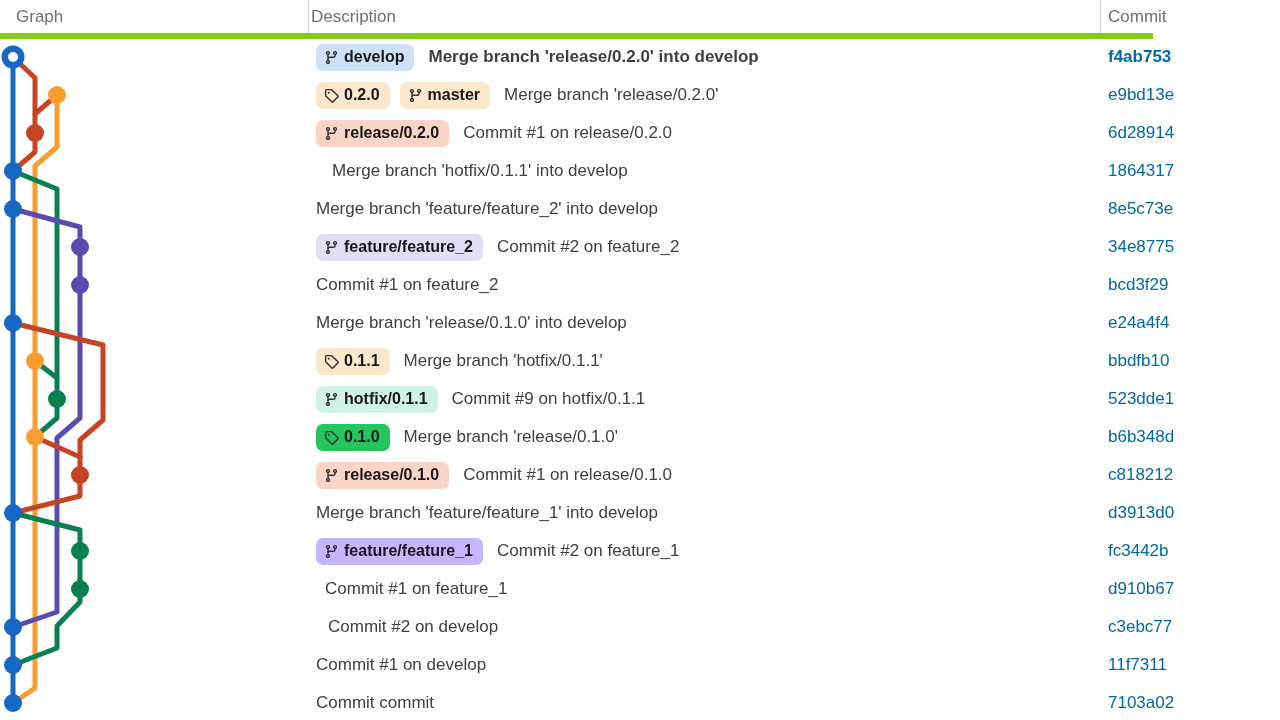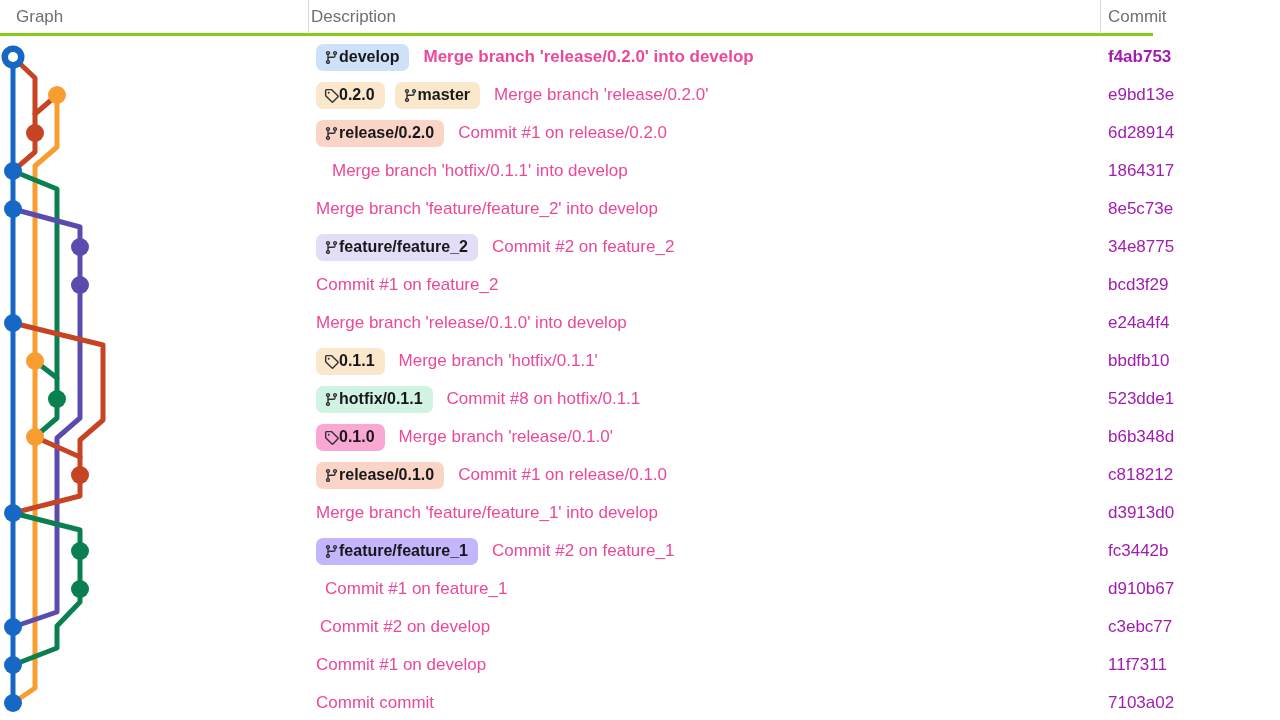--- a/index.html
+++ b/index.html
@@ -1,36 +1,36 @@
 <!DOCTYPE html>
 <html><head>
 <meta charset="utf-8">
 <style>
   html,body{margin:0;padding:0;width:1280px;height:720px;overflow:hidden;background:#fff;
     font-family:"Liberation Sans","DejaVu Sans",sans-serif;-webkit-font-smoothing:antialiased;}
   .app{position:relative;width:1280px;height:720px;background:#fff;}
 
   
   .header{position:absolute;top:0;left:0;width:1153px;height:33px;background:#fff;
-    border-bottom:3px solid #84cc16;z-index:5;}
+    border-bottom:6px solid #84cc16;z-index:5;}
   .hcol{position:absolute;top:0;height:33px;line-height:33px;font-size:17px;color:#6f6f74;}
   .vsep{position:absolute;top:0;width:1px;height:33px;background:#d8d8dc;}
 
   
   .graph-svg{position:absolute;top:0;left:0;z-index:1;}
 
   
   .rows{position:absolute;top:38px;left:0;width:1280px;z-index:2;}
   .row{height:38px;display:flex;align-items:center;padding-left:308px;box-sizing:border-box;}
   .desc{width:792px;flex:none;display:flex;align-items:center;padding-left:8px;box-sizing:border-box;overflow:hidden;white-space:nowrap;}
-  .badge{display:inline-flex;align-items:center;height:27px;padding:0 10px 0 8px;
+  .badge{display:inline-flex;align-items:center;gap:5px;height:27px;padding:0 10px 0 8px;
     border-radius:7px;font-size:16px;font-weight:600;color:#18181a;margin-right:10px;flex:none;}
   .badge svg{width:15px;height:15px;flex:none;fill:#303034;}
-  .msg{font-size:17px;color:#ec4899;margin-left:4px;}
-  .hash{flex:none;width:172px;font-size:17px;color:#a21caf;padding-left:8px;box-sizing:border-box;}
+  .msg{font-size:17px;color:#404040;margin-left:4px;}
+  .hash{flex:none;width:172px;font-size:17px;color:#0369a1;padding-left:8px;box-sizing:border-box;}
   .row.em .msg,.row.em .hash{font-weight:700;}
 </style>
 </head>
 <body>
 
 <div class="app">
 
   <svg class="graph-svg" width="308" height="720" viewBox="0 0 308 720">
       <polyline points="13,57 13,703" fill="none" stroke="#1768C4" stroke-width="5" stroke-linejoin="round" stroke-linecap="round"></polyline>
       <polyline points="57,95 57,147 35,166 35,688 13,703" fill="none" stroke="#F89E31" stroke-width="5" stroke-linejoin="round" stroke-linecap="round"></polyline>
@@ -155,27 +155,27 @@
         <div class="hash">bbdfb10</div>
       </div>
       <div class="row">
         <div class="desc">
           <span class="badge" style="background: rgb(208, 243, 226);">
             <svg viewBox="0 0 16 16">
               <path d="M9.5 3.25a2.25 2.25 0 1 1 3 2.122V6A2.5 2.5 0 0 1 10 8.5H6a1 1 0 0 0-1 1v1.128a2.251 2.251 0 1 1-1.5 0V5.372a2.25 2.25 0 1 1 1.5 0v1.836A2.493 2.493 0 0 1 6 7h4a1 1 0 0 0 1-1v-.628a2.25 2.25 0 0 1-1.5-2.122Zm-6 0a.75.75 0 1 0 1.5 0 .75.75 0 0 0-1.5 0Zm8.25-.75a.75.75 0 1 0 0 1.5.75.75 0 0 0 0-1.5ZM4.25 12a.75.75 0 1 0 0 1.5.75.75 0 0 0 0-1.5Z"></path>
             </svg>
             <span>hotfix/0.1.1</span>
           </span>
-          <span class="msg">Commit #8 on hotfix/0.1.1</span>
+          <span class="msg">Commit #9 on hotfix/0.1.1</span>
         </div>
         <div class="hash">523dde1</div>
       </div>
       <div class="row">
         <div class="desc">
-          <span class="badge" style="background: #f9a8d4;">
+          <span class="badge" style="background: #22c55e;">
             <svg viewBox="0 0 16 16">
               <path d="M1 7.775V2.75C1 1.784 1.784 1 2.75 1h5.025c.464 0 .91.184 1.238.513l6.25 6.25a1.75 1.75 0 0 1 0 2.474l-5.026 5.026a1.75 1.75 0 0 1-2.474 0l-6.25-6.25A1.752 1.752 0 0 1 1 7.775Zm1.5 0c0 .066.026.13.073.177l6.25 6.25a.25.25 0 0 0 .354 0l5.025-5.025a.25.25 0 0 0 0-.354l-6.25-6.25a.25.25 0 0 0-.177-.073H2.75a.25.25 0 0 0-.25.25ZM6 5a1 1 0 1 1-2 0 1 1 0 0 1 2 0Z"></path>
             </svg>
             <span>0.1.0</span>
           </span>
           <span class="msg">Merge branch 'release/0.1.0'</span>
         </div>
         <div class="hash">b6b348d</div>
       </div>
       <div class="row">
@@ -209,21 +209,21 @@
         <div class="hash">fc3442b</div>
       </div>
       <div class="row">
         <div class="desc">
           <span class="msg" style="margin-left: 9px;">Commit #1 on feature_1</span>
         </div>
         <div class="hash">d910b67</div>
       </div>
       <div class="row">
         <div class="desc">
-          <span class="msg" style="margin-left: 4px; text-align: right;">Commit #2 on develop</span>
+          <span class="msg" style="margin-left: 12px; text-align: right;">Commit #2 on develop</span>
         </div>
         <div class="hash">c3ebc77</div>
       </div>
       <div class="row">
         <div class="desc">
           <span class="msg" style="margin-left: 0px;">Commit #1 on develop</span>
         </div>
         <div class="hash">11f7311</div>
       </div>
       <div class="row">

